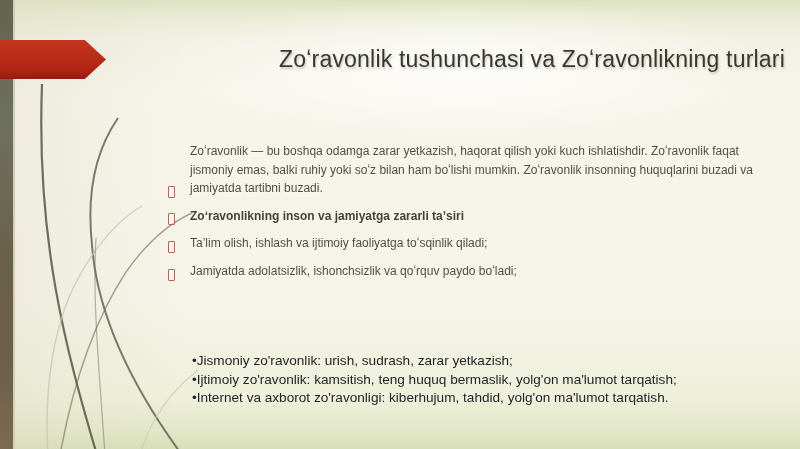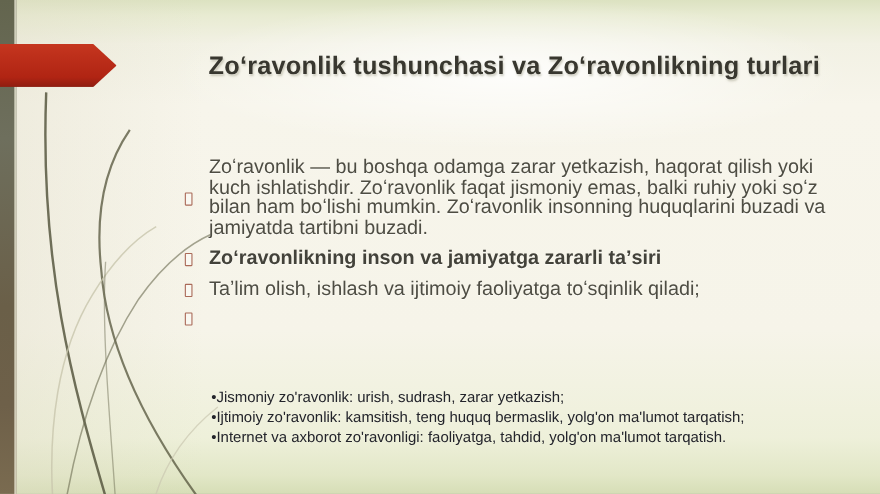--- a/index.html
+++ b/index.html
@@ -22,34 +22,33 @@
   }
   
   .red-arrow{
     position:absolute;left:0;top:40px;width:106px;height:39px;
     background:linear-gradient(180deg,var(--accent-red,#c5361f) 0%,#b02413 78%,#8f1d10 100%);
     clip-path:polygon(0 0,80% 0,100% 50%,80% 100%,0 100%);
     filter:drop-shadow(1px 3px 2px rgba(110,100,80,.45));
   }
   .title{
     position:absolute;left:150px;top:44px;width:635px;
-    text-align:center;
+    text-align:right;
     font-size:23px;line-height:30px;
     color:var(--title-text,#38372f);
     letter-spacing:.2px;
     text-shadow:1px 2px 2px rgba(150,148,125,.45), 0 1px 0 rgba(255,255,255,.6);
-    font-weight:bold;
   }
   .bullet-list{
     position:absolute;left:168px;top:142px;width:600px;
   }
   .b-item{
-    display:flex;align-items:center;gap:15px;
+    display:flex;align-items:flex-end;gap:15px;
     margin-bottom:9px;
-    font-size:18px;line-height:18.6px;
+    font-size:12px;line-height:18.6px;
     color:var(--body-text,#4e4d43);
     text-shadow:0 1px 0 rgba(255,255,255,.55);
   }
   .b-item .tofu{
     flex:none;display:inline-block;
     width:5px;height:10px;margin-top:3px;
     border:1px solid #aa6a58;border-radius:1px;
     background:rgba(255,255,255,.4);
   }
   .b-item .btxt{max-width:572px;}
@@ -91,22 +90,23 @@
     <div class="b-item bold">
       <span class="tofu"></span>
       <span class="btxt">Zoʻravonlikning inson va jamiyatga zararli taʼsiri</span>
     </div>
     <div class="b-item">
       <span class="tofu"></span>
       <span class="btxt">Taʼlim olish, ishlash va ijtimoiy faoliyatga toʻsqinlik qiladi;</span>
     </div>
     <div class="b-item">
       <span class="tofu"></span>
+      <span class="btxt">Jamiyatda adolatsizlik, ishonchsizlik va qoʻrquv paydo boʻladi;</span>
     </div>
   </div>
 
   <div class="sub-list">
     <div class="sub-item">•Jismoniy zo'ravonlik: urish, sudrash, zarar yetkazish;</div>
     <div class="sub-item">•Ijtimoiy zo'ravonlik: kamsitish, teng huquq bermaslik, yolg'on ma'lumot tarqatish;</div>
-    <div class="sub-item">•Internet va axborot zo'ravonligi: faoliyatga, tahdid, yolg'on ma'lumot tarqatish.</div>
+    <div class="sub-item">•Internet va axborot zo'ravonligi: kiberhujum, tahdid, yolg'on ma'lumot tarqatish.</div>
   </div>
 
 </div>
 
 </body></html>

